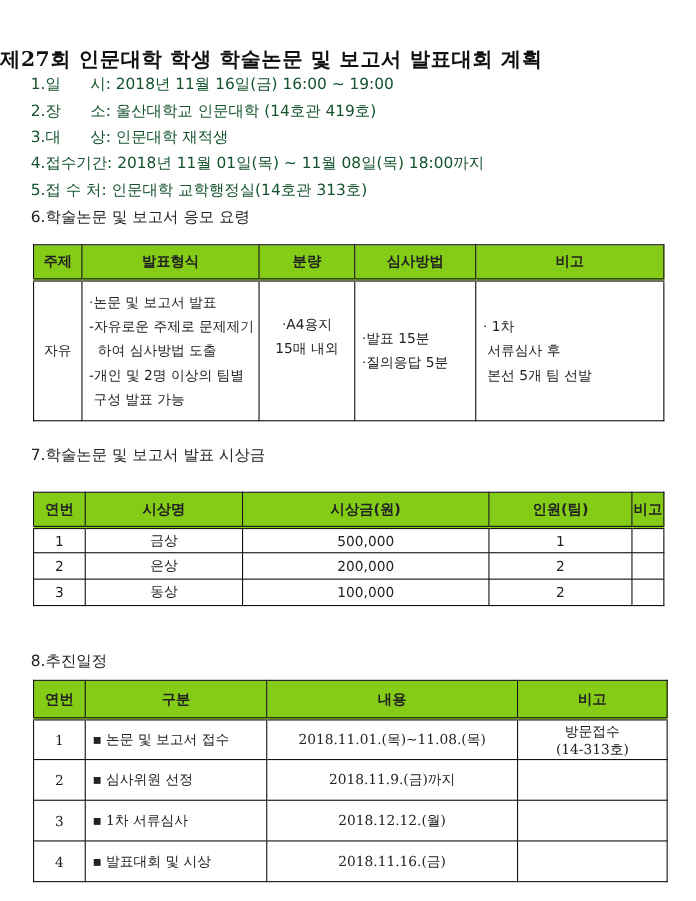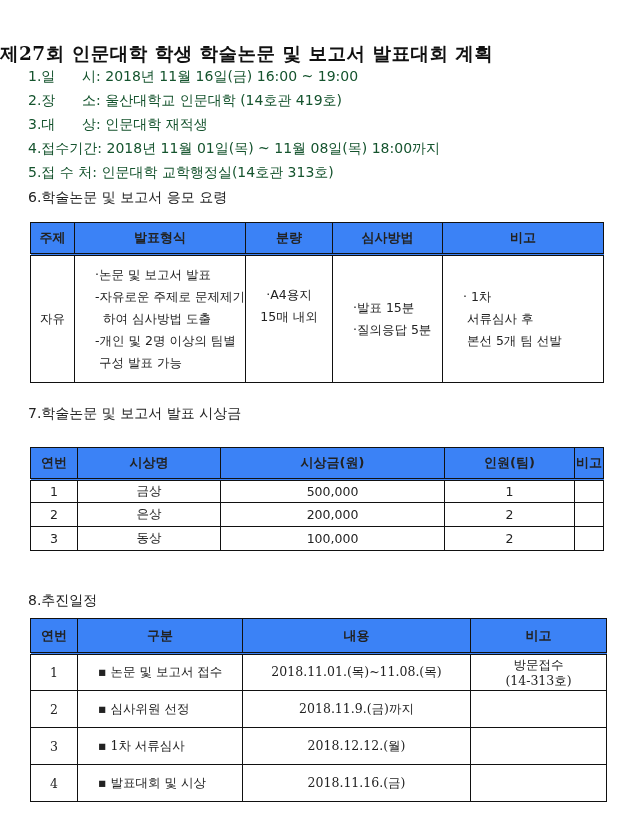--- a/index.html
+++ b/index.html
@@ -8,23 +8,23 @@
     .title {
       position: absolute; left: 0; top: 8px; width: 633px; text-align: left;
       font-family: "DejaVu Serif", serif; font-size: 18.5px; font-weight: bold; letter-spacing: 0.5px;
       color: #111;
       margin-top: 33px;
     }
     .info { position: absolute; left: 28px; font-size: 14px; font-family: "DejaVu Sans", sans-serif; color: #14532d; white-space: pre; }
     .sect { position: absolute; left: 28px; font-size: 14px; color: #222; white-space: pre; }
     table { border-collapse: collapse; position: absolute; font-size: 12.5px; }
     td, th { border: 1px solid #111; font-weight: normal; text-align: center; vertical-align: middle; color: #222; }
-    th { background: #3b82f6; font-size: 13px; font-weight: bold; }
+    th { background: #84cc16; font-size: 13px; font-weight: bold; }
     tr.hdr th { border-bottom: 3px double #111; }
-    .bl { text-align: left; padding-left: 20px; }
+    .bl { text-align: left; padding-left: 6px; }
     .lines div { line-height: 22px; white-space: pre; }
     .sched th { font-family: "DejaVu Serif", serif; }
     .sched td { font-family: "DejaVu Serif", serif; font-size: 12.5px; }
   </style>
 </head>
 <body>
 
 <div class="title">제27회 인문대학 학생 학술논문 및 보고서 발표대회 계획</div>
 
 <div class="info" style="top:68px"><span>1.일      시: </span><span>2018년 11월 16일(금) 16:00 ~ 19:00</span></div>

